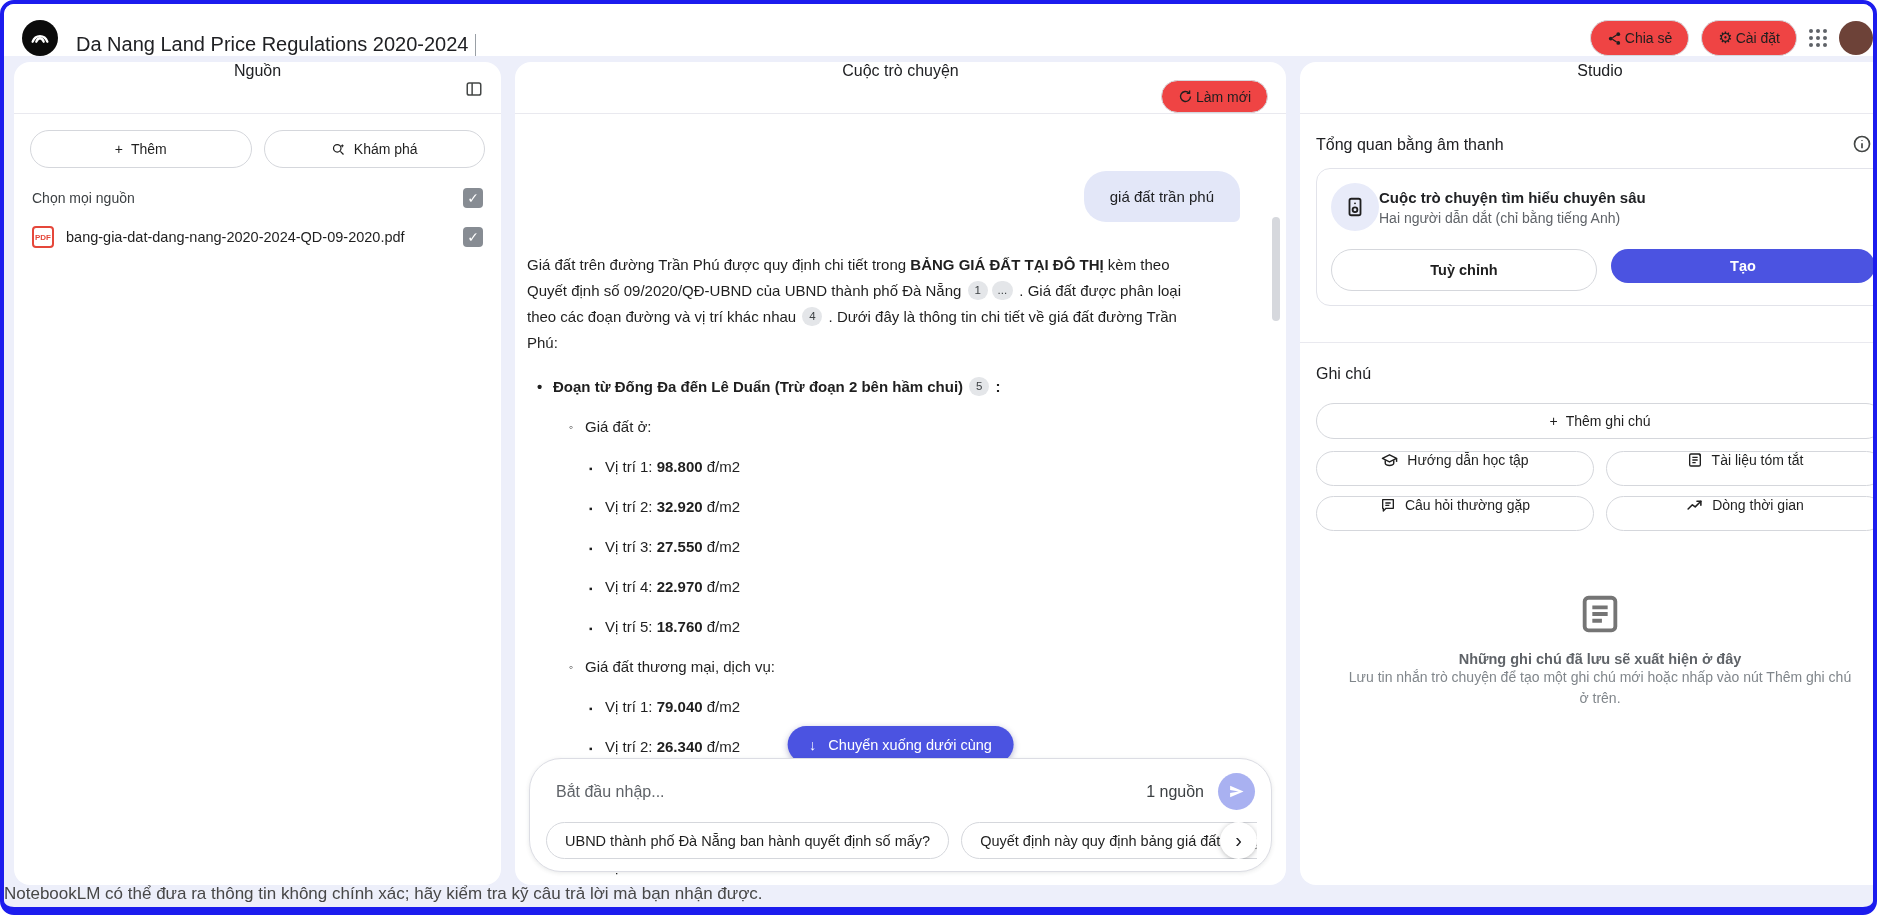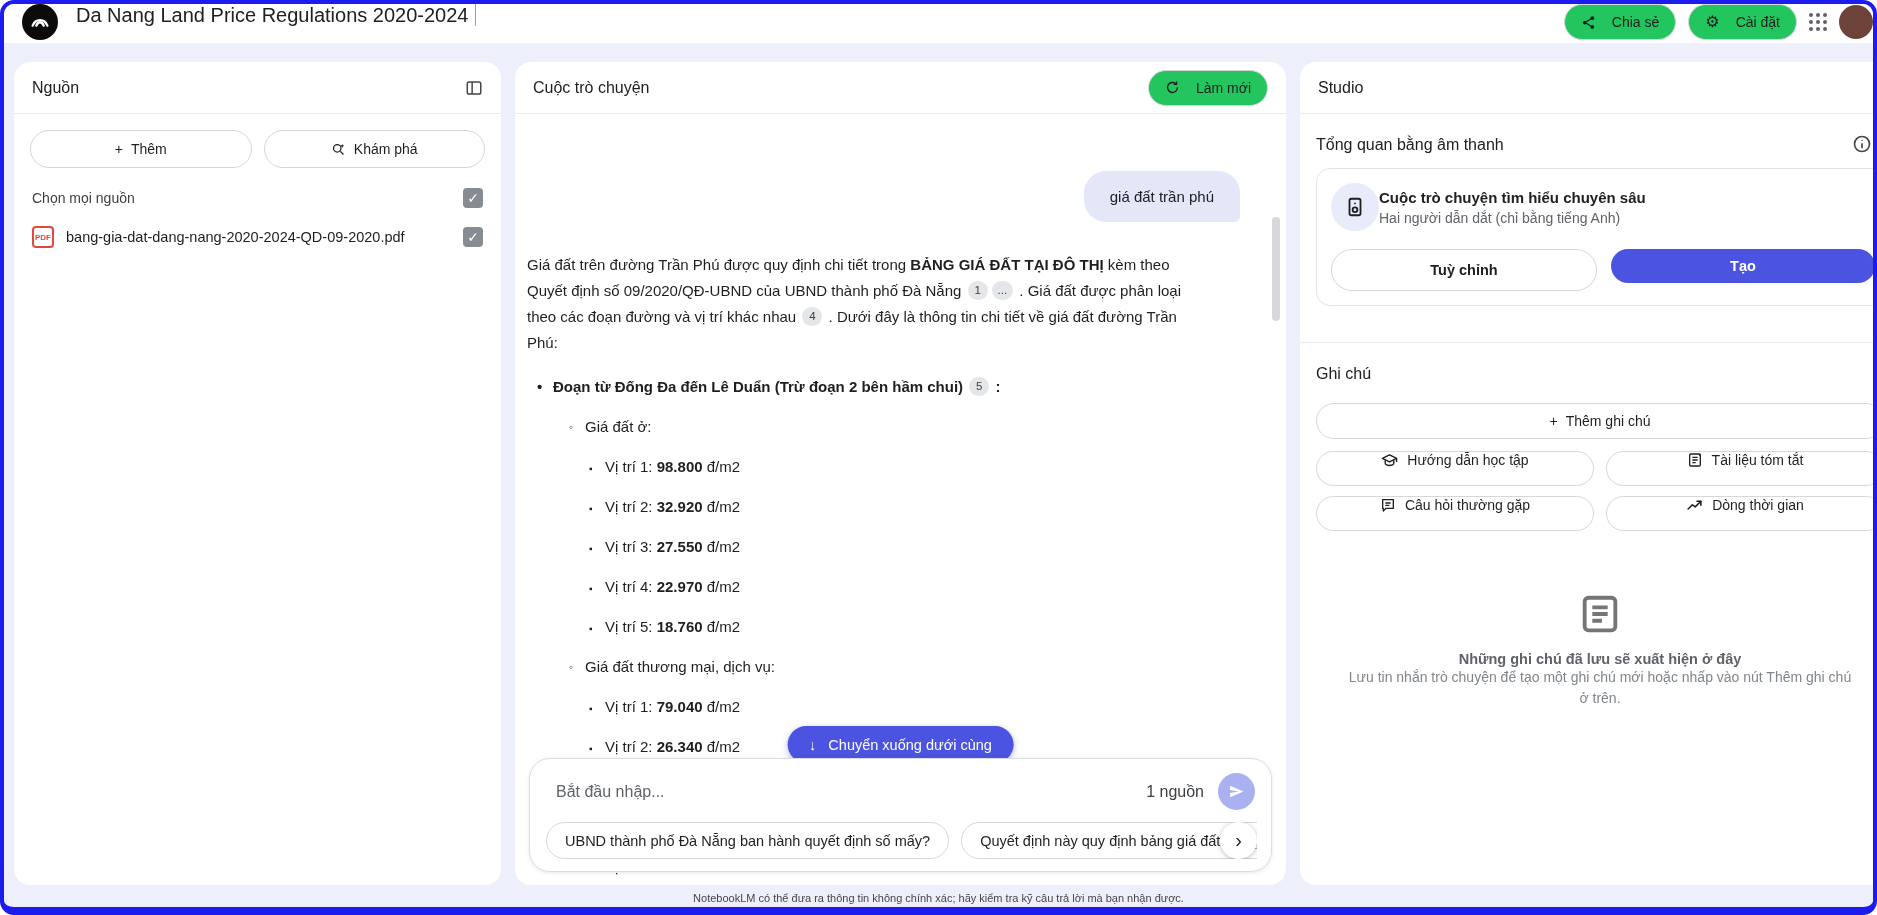--- a/index.html
+++ b/index.html
@@ -3,38 +3,38 @@
 <meta charset="utf-8">
 <style>
   * { margin:0; padding:0; box-sizing:border-box; }
   html,body { width:1877px; height:915px; background:#ffffff; font-family:"Liberation Sans", sans-serif; }
   .window {
     position:absolute; inset:0; width:1877px; height:915px;
     border:4px solid #1c1cee; border-bottom-width:8px; border-radius:14px;
     overflow:hidden; background:#edeffa;
   }
   
-  .topbar { height:39px; background:#ffffff; display:flex; align-items:flex-start; padding:0 14px 0 18px; }
+  .topbar { height:52px; background:#ffffff; display:flex; align-items:flex-end; padding:0 14px 0 18px; }
   .logo { width:36px; height:36px; border-radius:50%; background:#0b0b0b; display:flex; align-items:center; justify-content:center; flex:none; }
   .nb-title { font-size:20px; color:#202124; margin-left:18px; white-space:nowrap; }
   .title-caret { width:1px; height:22px; background:#9aa0a6; margin-left:6px; }
   .topbar-right { margin-left:auto; display:flex; align-items:center; gap:12px; }
   .pill-btn {
-    display:flex; align-items:center; gap:16px; height:36px; padding:1px 16px;
-    background:#22c55e; border:1px solid #d5d7dc; border-radius:18px;
+    display:flex; align-items:center; gap:3px; height:36px; padding:1px 16px;
+    background:#ef4444; border:1px solid #d5d7dc; border-radius:18px;
     font-size:14px; color:#1f1f1f; cursor:pointer; white-space:nowrap;
   }
   .gear-glyph { font-size:16px; line-height:1; }
   .apps-grid { display:grid; grid-template-columns:repeat(3,4px); grid-gap:3px; cursor:pointer; }
   .apps-grid i { width:4px; height:4px; border-radius:50%; background:#5f6368; }
   .avatar { width:34px; height:34px; border-radius:50%; background:#6d4238; flex:none; margin-right:-14px; }
   
   .main { position:absolute; top:58px; left:10px; bottom:22px; display:flex; gap:14px; }
   .panel { background:#ffffff; border-radius:16px; position:relative; overflow:hidden; height:100%; }
-  .panel-header { height:52px; display:flex; align-items:center; padding:0 18px; border-bottom:1px solid #e9e9ef; font-size:16px; color:#202124; }
+  .panel-header { height:52px; display:flex; align-items:center; padding:0 18px; border-bottom:1px solid #e9e9ef; font-size:16px; color:#202124;flex-direction:column; }
   
   .sources-panel { width:487px; flex:none; }
   .collapse-ic { margin-left:auto; cursor:pointer; display:flex; }
   .src-btn-row { display:flex; gap:12px; padding:16px 16px 6px; }
   .src-btn {
     flex:1; height:38px; border:1px solid #d5d7dc; border-radius:19px; background:#fff;
     display:flex; align-items:center; justify-content:center; gap:8px; font-size:14px; color:#1f1f1f; cursor:pointer;
   }
   .row-line { display:flex; align-items:center; padding:14px 18px 6px; font-size:14px; color:#3c4043; }
   .checkbox {
@@ -74,21 +74,21 @@
   }
   .scrollbar-thumb { position:absolute; right:6px; top:155px; width:8px; height:104px; border-radius:4px; background:#d6d8dd; }
   .scroll-bottom-btn {
     position:absolute; left:50%; transform:translateX(-50%); bottom:122px;
     background:#4b53e1; color:#fff; border:none; border-radius:19px; height:37px;
     display:flex; align-items:center; gap:12px; padding:0 22px; font-size:14.5px; cursor:pointer;
     box-shadow:0 2px 6px rgba(40,40,120,.35);
   }
   .input-card {
     position:absolute; left:14px; right:14px; bottom:13px; background:#fff;
-    border:1px solid #dcdde4; border-radius:21px; padding:10px 14px 12px 16px;
+    border:1px solid #dcdde4; border-radius:32px; padding:10px 14px 12px 16px;
     box-shadow:0 1px 4px rgba(60,64,67,.12);
   }
   .input-row { display:flex; align-items:center; gap:14px; padding:4px 2px 12px 10px; }
   .chat-input { flex:1; border:none; outline:none; font-size:16px; color:#202124; font-family:"Liberation Sans",sans-serif; background:transparent; }
   .chat-input::placeholder { color:#5f6368; }
   .src-count { font-size:16px; color:#3c4043; white-space:nowrap; }
   .send-btn { width:37px; height:37px; border-radius:50%; border:none; background:#a9b1f1; display:flex; align-items:center; justify-content:center; cursor:pointer; flex:none; }
   .chips-row { display:flex; gap:12px; position:relative; padding-right:40px; overflow:hidden; }
   .sugg-chip {
     height:37px; display:flex; align-items:center; padding:0 18px;
@@ -130,21 +130,21 @@
   .note-grid { display:grid; grid-template-columns:1fr 1fr; gap:10px 12px; }
   .note-action {
     height:35px; border:1px solid #d5d7dc; background:#fff; border-radius:18px;
     font-size:14px; color:#1f1f1f; cursor:pointer; display:flex; align-items:flex-start; justify-content:center; gap:9px;
     white-space:nowrap; font-family:"Liberation Sans",sans-serif;
   }
   .empty-state { text-align:center; padding:60px 30px 0; }
   .empty-title { font-size:14.5px; font-weight:bold; color:#5f6368; margin-top:14px; }
   .empty-desc { font-size:14px; color:#80868b; line-height:21px; }
   
-  .footer { position:absolute; left:0; right:0; bottom:0; text-align:center; font-size:11px; color:#474747; padding-bottom:3px; }
+  .footer { position:absolute; left:0; right:0; bottom:0; text-align:left; font-size:17px; color:#474747; padding-bottom:3px; }
   svg { display:block; }
 </style>
 </head>
 <body>
 
 <div class="window">
 
   <div class="topbar">
     <div class="logo">
       <svg width="22" height="22" viewBox="0 0 24 24">

